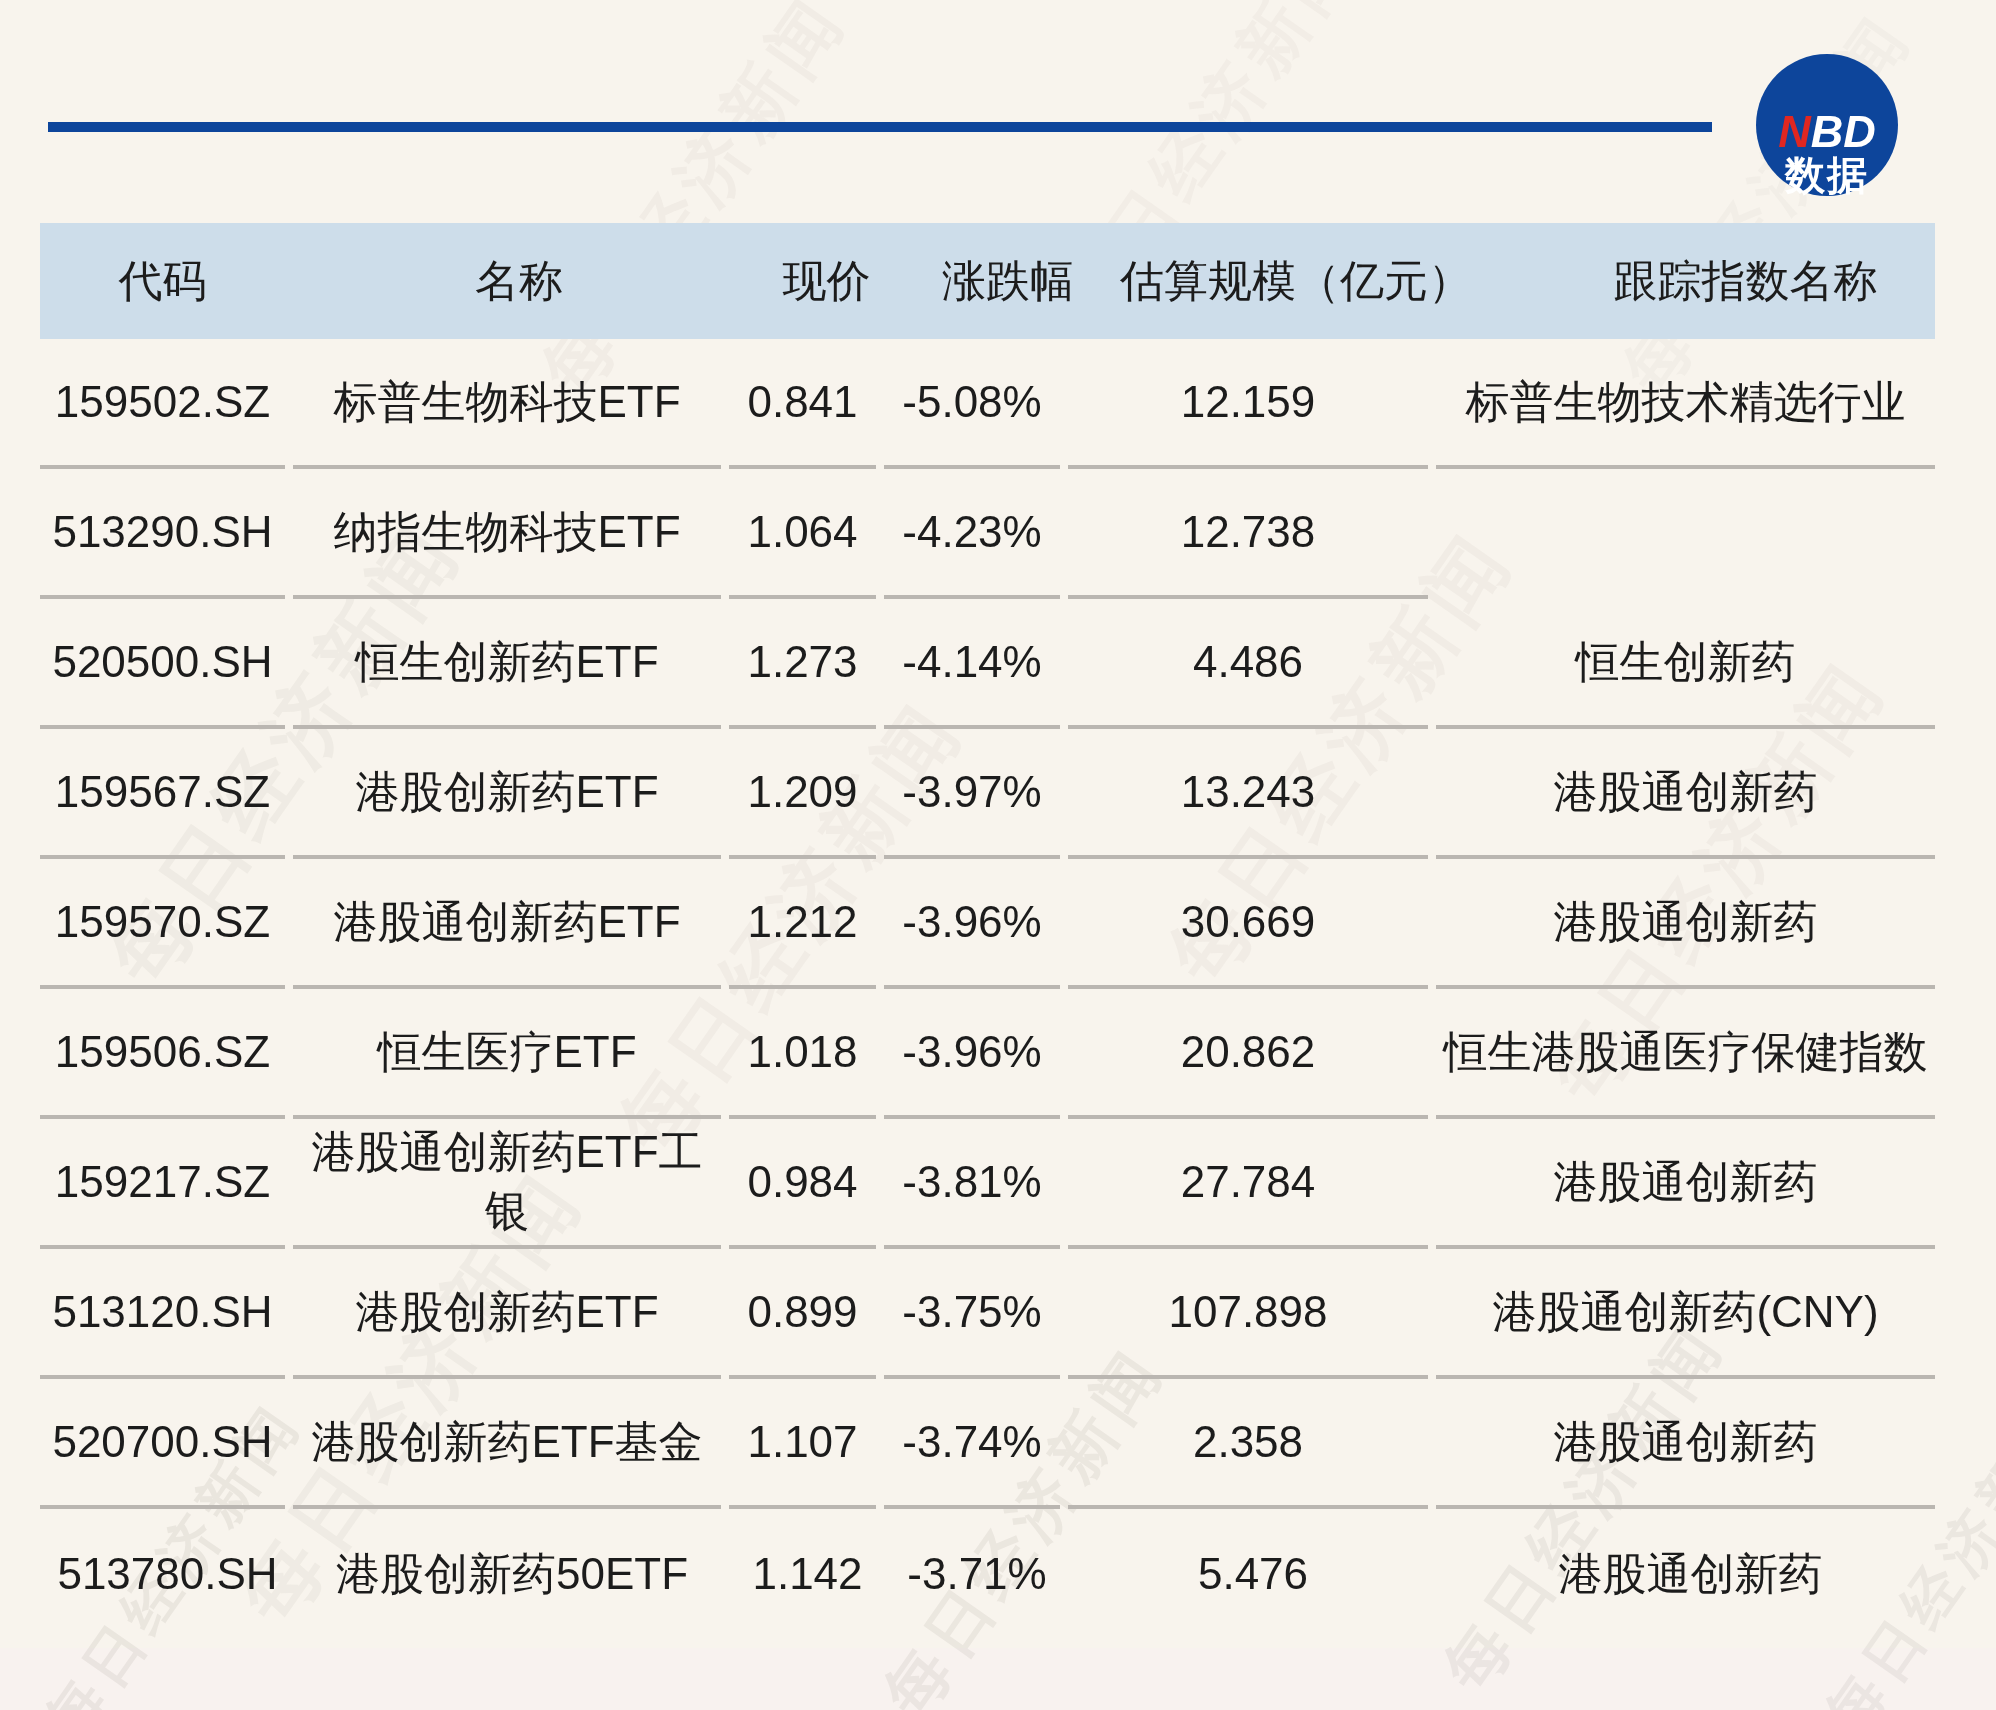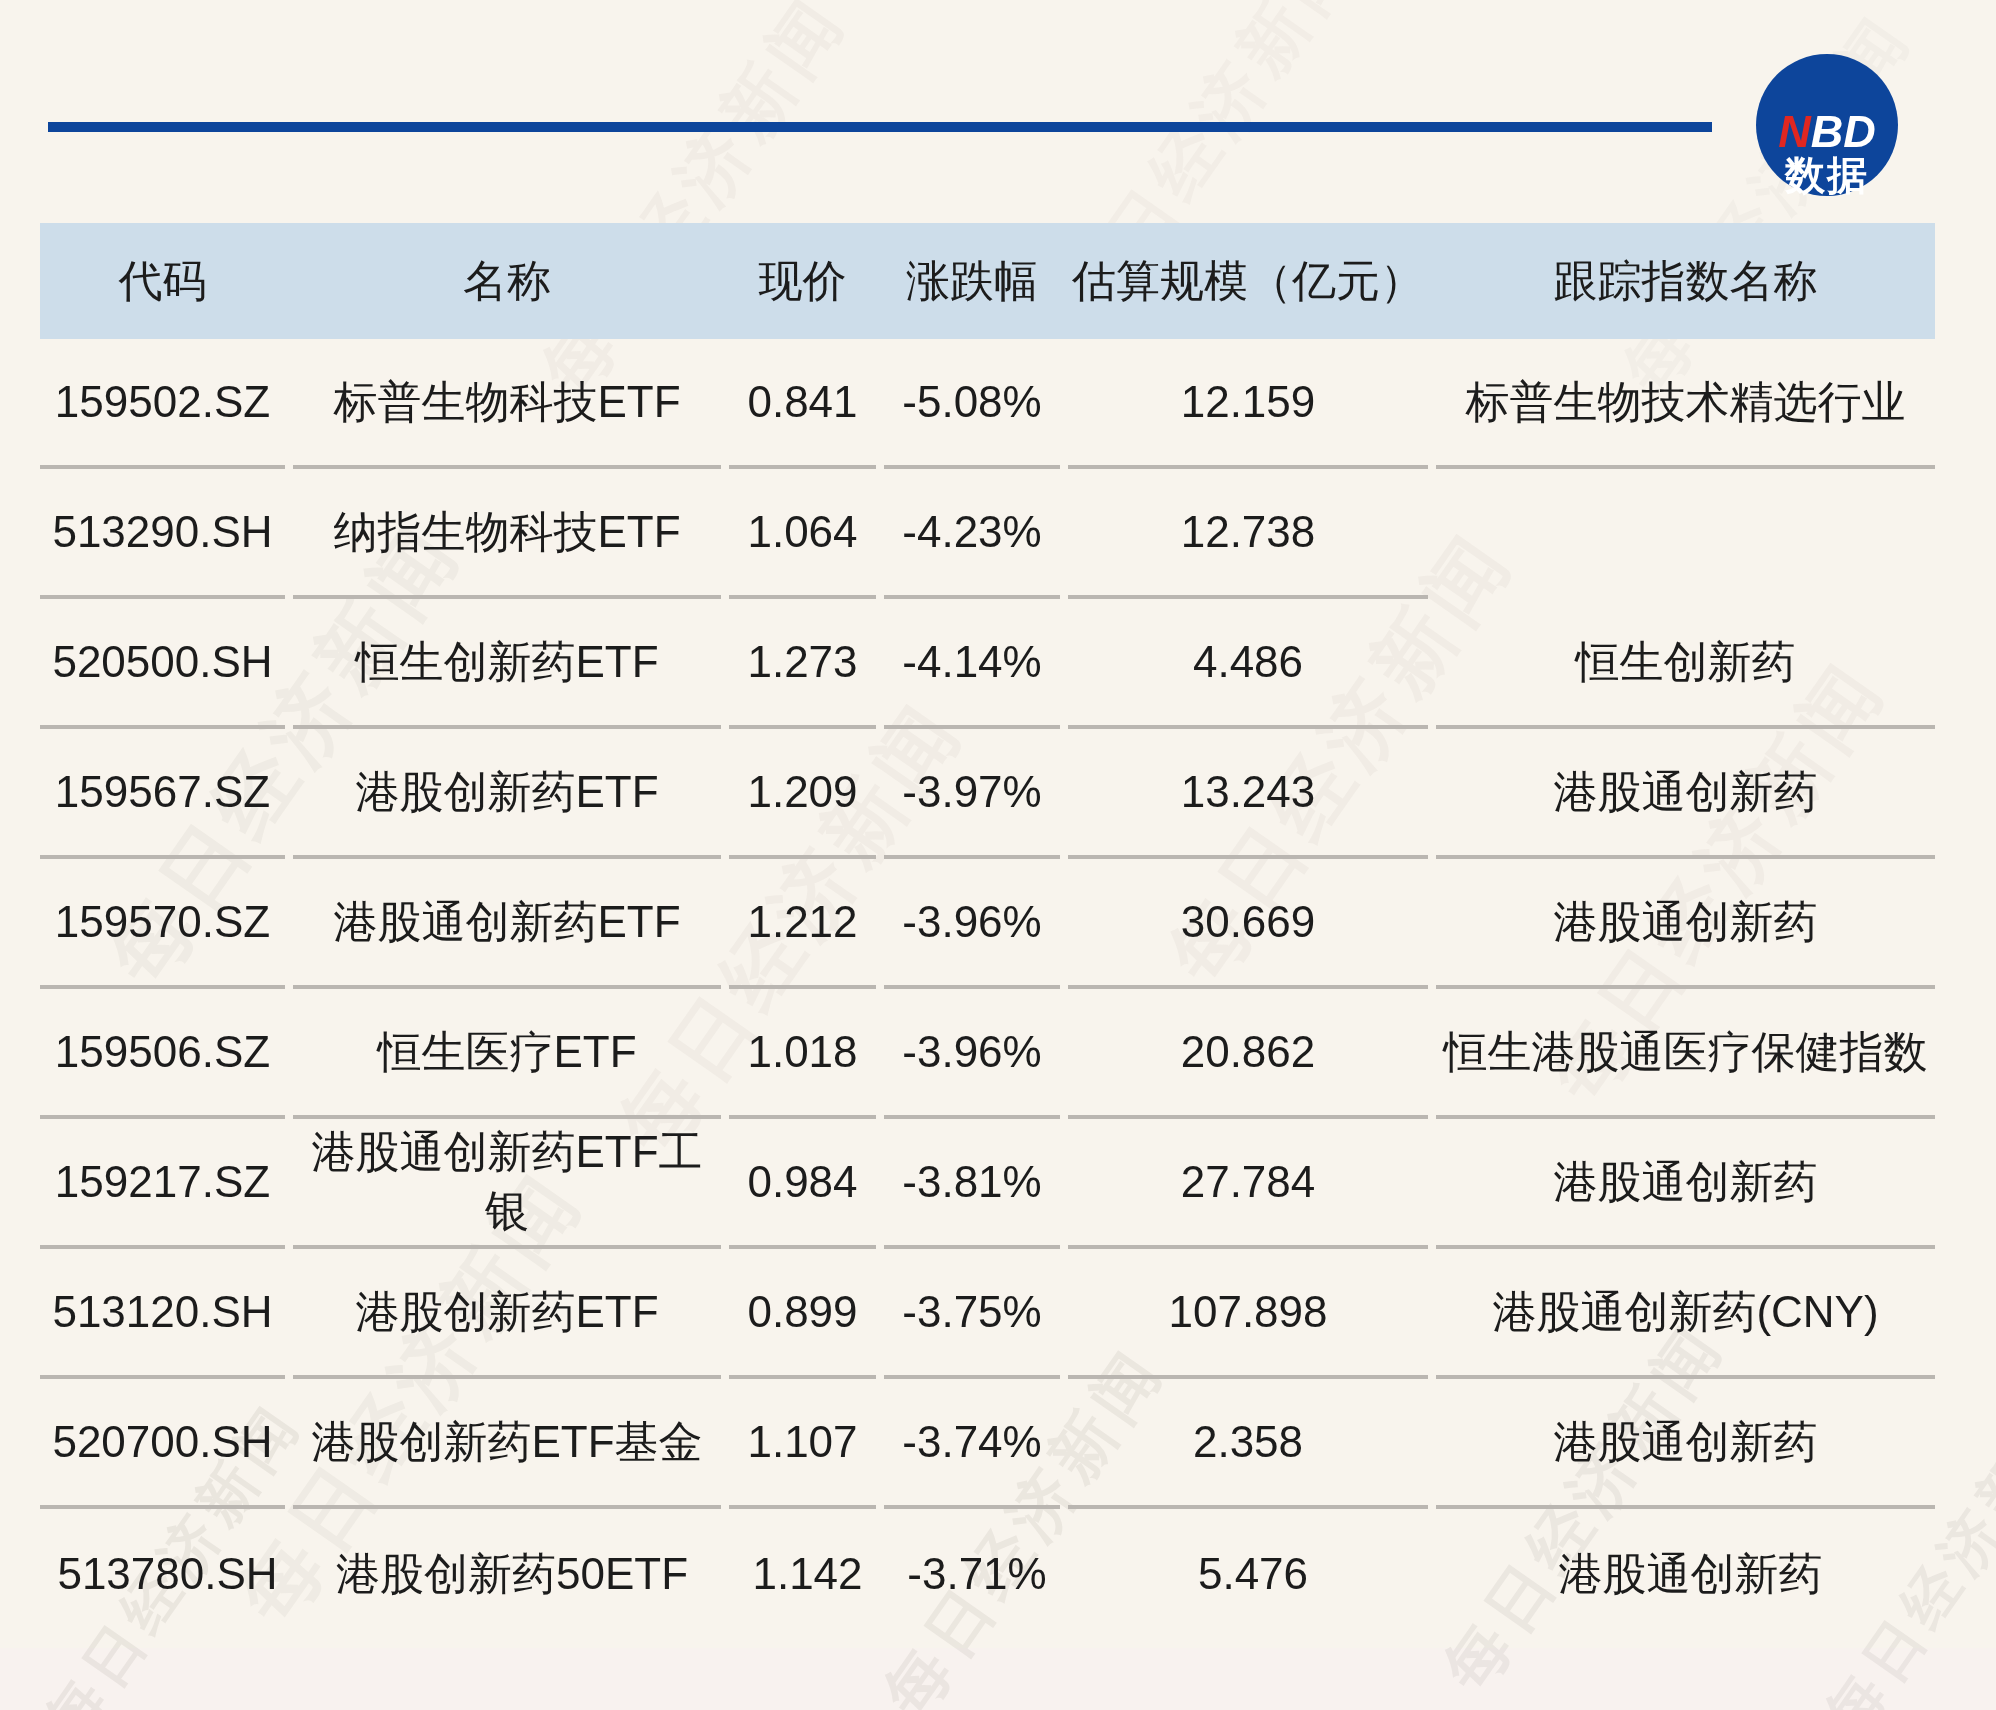--- a/index.html
+++ b/index.html
@@ -33,21 +33,21 @@
     border-radius:50%;background:var(--blue);z-index:3;
     display:flex;flex-direction:column;align-items:center;justify-content:flex-end;
     color:#fff;font-weight:800;line-height:1.02;
   }
   .logo-line1{font-size:45px;letter-spacing:0px;font-style:italic;}
   .logo-line1 .n{color:var(--red);}
   .logo-line2{font-size:40px;letter-spacing:2px;}
   .etf-table{position:absolute;left:40px;top:223px;width:1895px;z-index:2;}
   .thead{
     display:grid;grid-template-columns:245px 428px 147px 176px 360px 499px;
-    column-gap:8px;height:116px;background:var(--header-bg);
+    column-gap:20px;height:116px;background:var(--header-bg);
     font-size:44px;
   }
   .thead .cell{border-bottom:none;}
   .cell{
     display:flex;align-items:center;justify-content:center;text-align:center;
     overflow:hidden;
   }
   .trow{
     display:grid;grid-template-columns:245px 428px 147px 176px 360px 499px;
     column-gap:8px;height:130px;font-size:44px;

